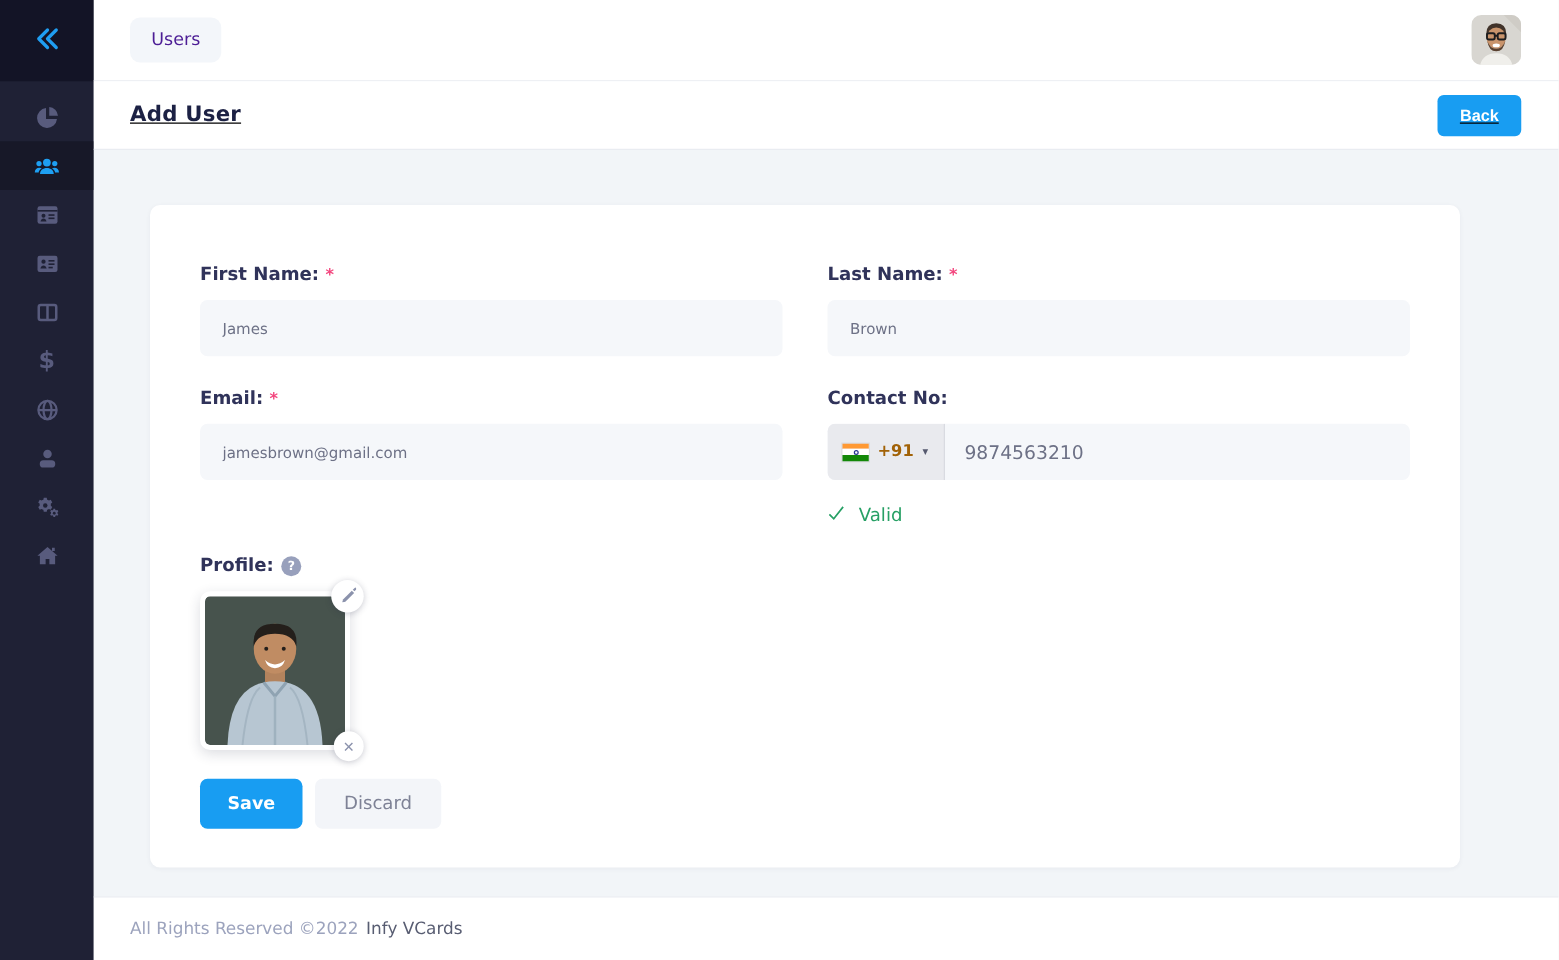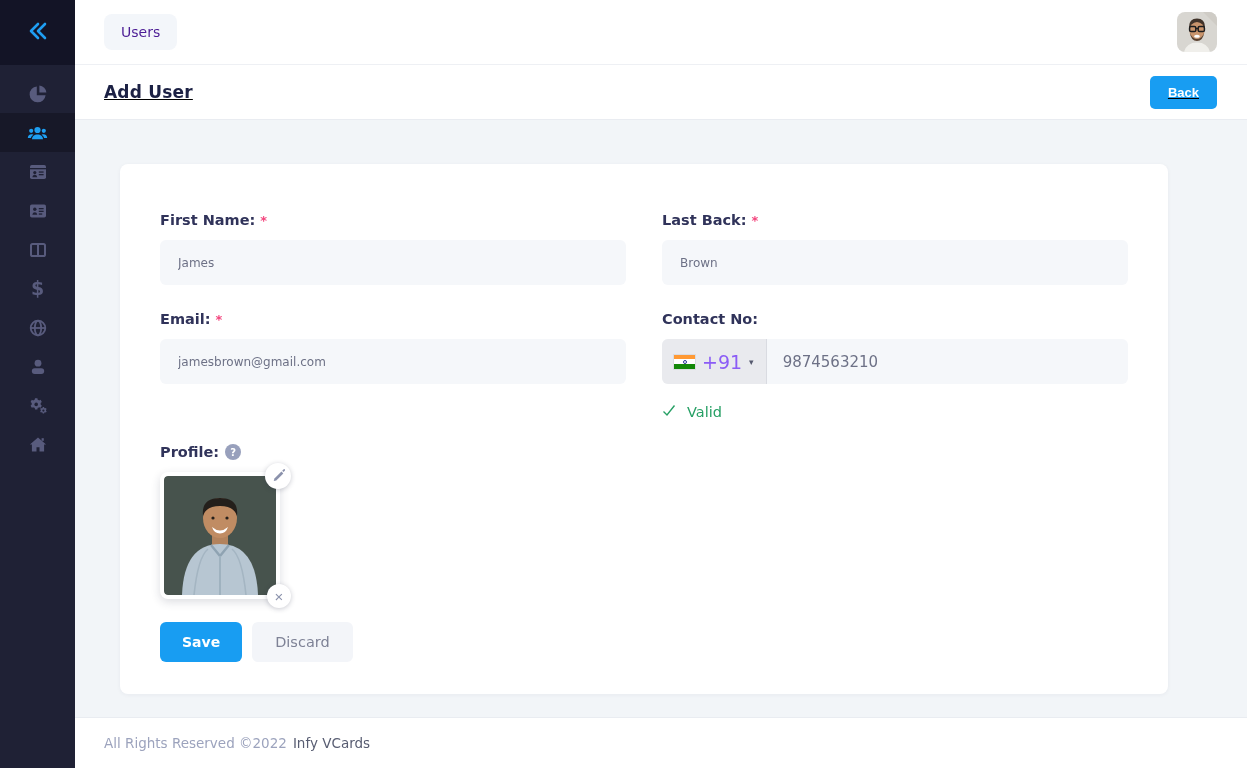--- a/index.html
+++ b/index.html
@@ -36,21 +36,21 @@
   .field { margin-bottom:26px; }
   .field-label { font-size:14.5px; font-weight:bold; color:#30335a; margin-bottom:12px; display:flex; align-items:center; }
   .req { color:#f3467e; margin-left:5px; font-size:13px; }
   .text-input { width:100%; height:45px; background:#f5f7fa; border:none; border-radius:6px; padding:0 18px; font-size:12px; color:#6d7186; font-family:inherit; outline:none; }
 
   .phone-wrap { display:flex; width:100%; height:45px; background:#f5f7fa; border-radius:6px; overflow:hidden; }
   .dial-box { background:#e9eaee; border-right:1px solid #d9dbe1; display:flex; align-items:center; gap:7px; padding:0 12px; cursor:pointer; flex-shrink:0; }
   .flag { width:21px; height:14px; display:flex; flex-direction:column; position:relative; box-shadow:0 0 0 1px rgba(0,0,0,.06); }
   .flag .s1 { flex:1; background:#ff9933; } .flag .s2 { flex:1; background:#ffffff; } .flag .s3 { flex:1; background:#138808; }
   .flag .chakra { position:absolute; left:50%; top:50%; width:4px; height:4px; margin:-2px 0 0 -2px; border:1px solid #283593; border-radius:50%; }
-  .dial-code { font-size:19px; color:#8b5cf6; }
+  .dial-code { font-size:13px; color:#a16207;font-weight:bold; }
   .dial-caret { font-size:9px; color:#55596e; }
   .phone-value { flex:1; background:transparent; border:none; padding:0 16px; font-size:15px; color:#6d7186; font-family:inherit; outline:none; }
 
   .valid-note { margin-top:20px; display:flex; align-items:center; gap:11px; color:#27a065; font-size:14.5px; }
 
   .profile-field { margin-top:-2px; }
   .help-badge { width:16px; height:16px; border-radius:50%; background:#98a0bc; color:#fff; font-size:10px; font-weight:bold; display:inline-flex; align-items:center; justify-content:center; margin-left:6px; cursor:pointer; }
   .photo-wrap { position:relative; width:120px; margin-top:5px; }
   .photo-frame { width:120px; height:127px; background:#fff; border:4px solid #fff; border-radius:8px; box-shadow:0 3px 10px rgba(40,45,70,.16); overflow:hidden; }
   .photo-frame svg { display:block; border-radius:4px; }
@@ -212,21 +212,21 @@
           <div class="field">
             <div class="field-label">
               <span>First Name:</span>
               <span class="req">*</span>
             </div>
             <input class="text-input" type="text" value="James" style="">
           </div>
 
           <div class="field">
             <div class="field-label">
-              <span>Last Back:</span>
+              <span>Last Name:</span>
               <span class="req">*</span>
             </div>
             <input class="text-input" type="text" value="Brown" style="">
           </div>
 
           <div class="field">
             <div class="field-label">
               <span>Email:</span>
               <span class="req">*</span>
             </div>

